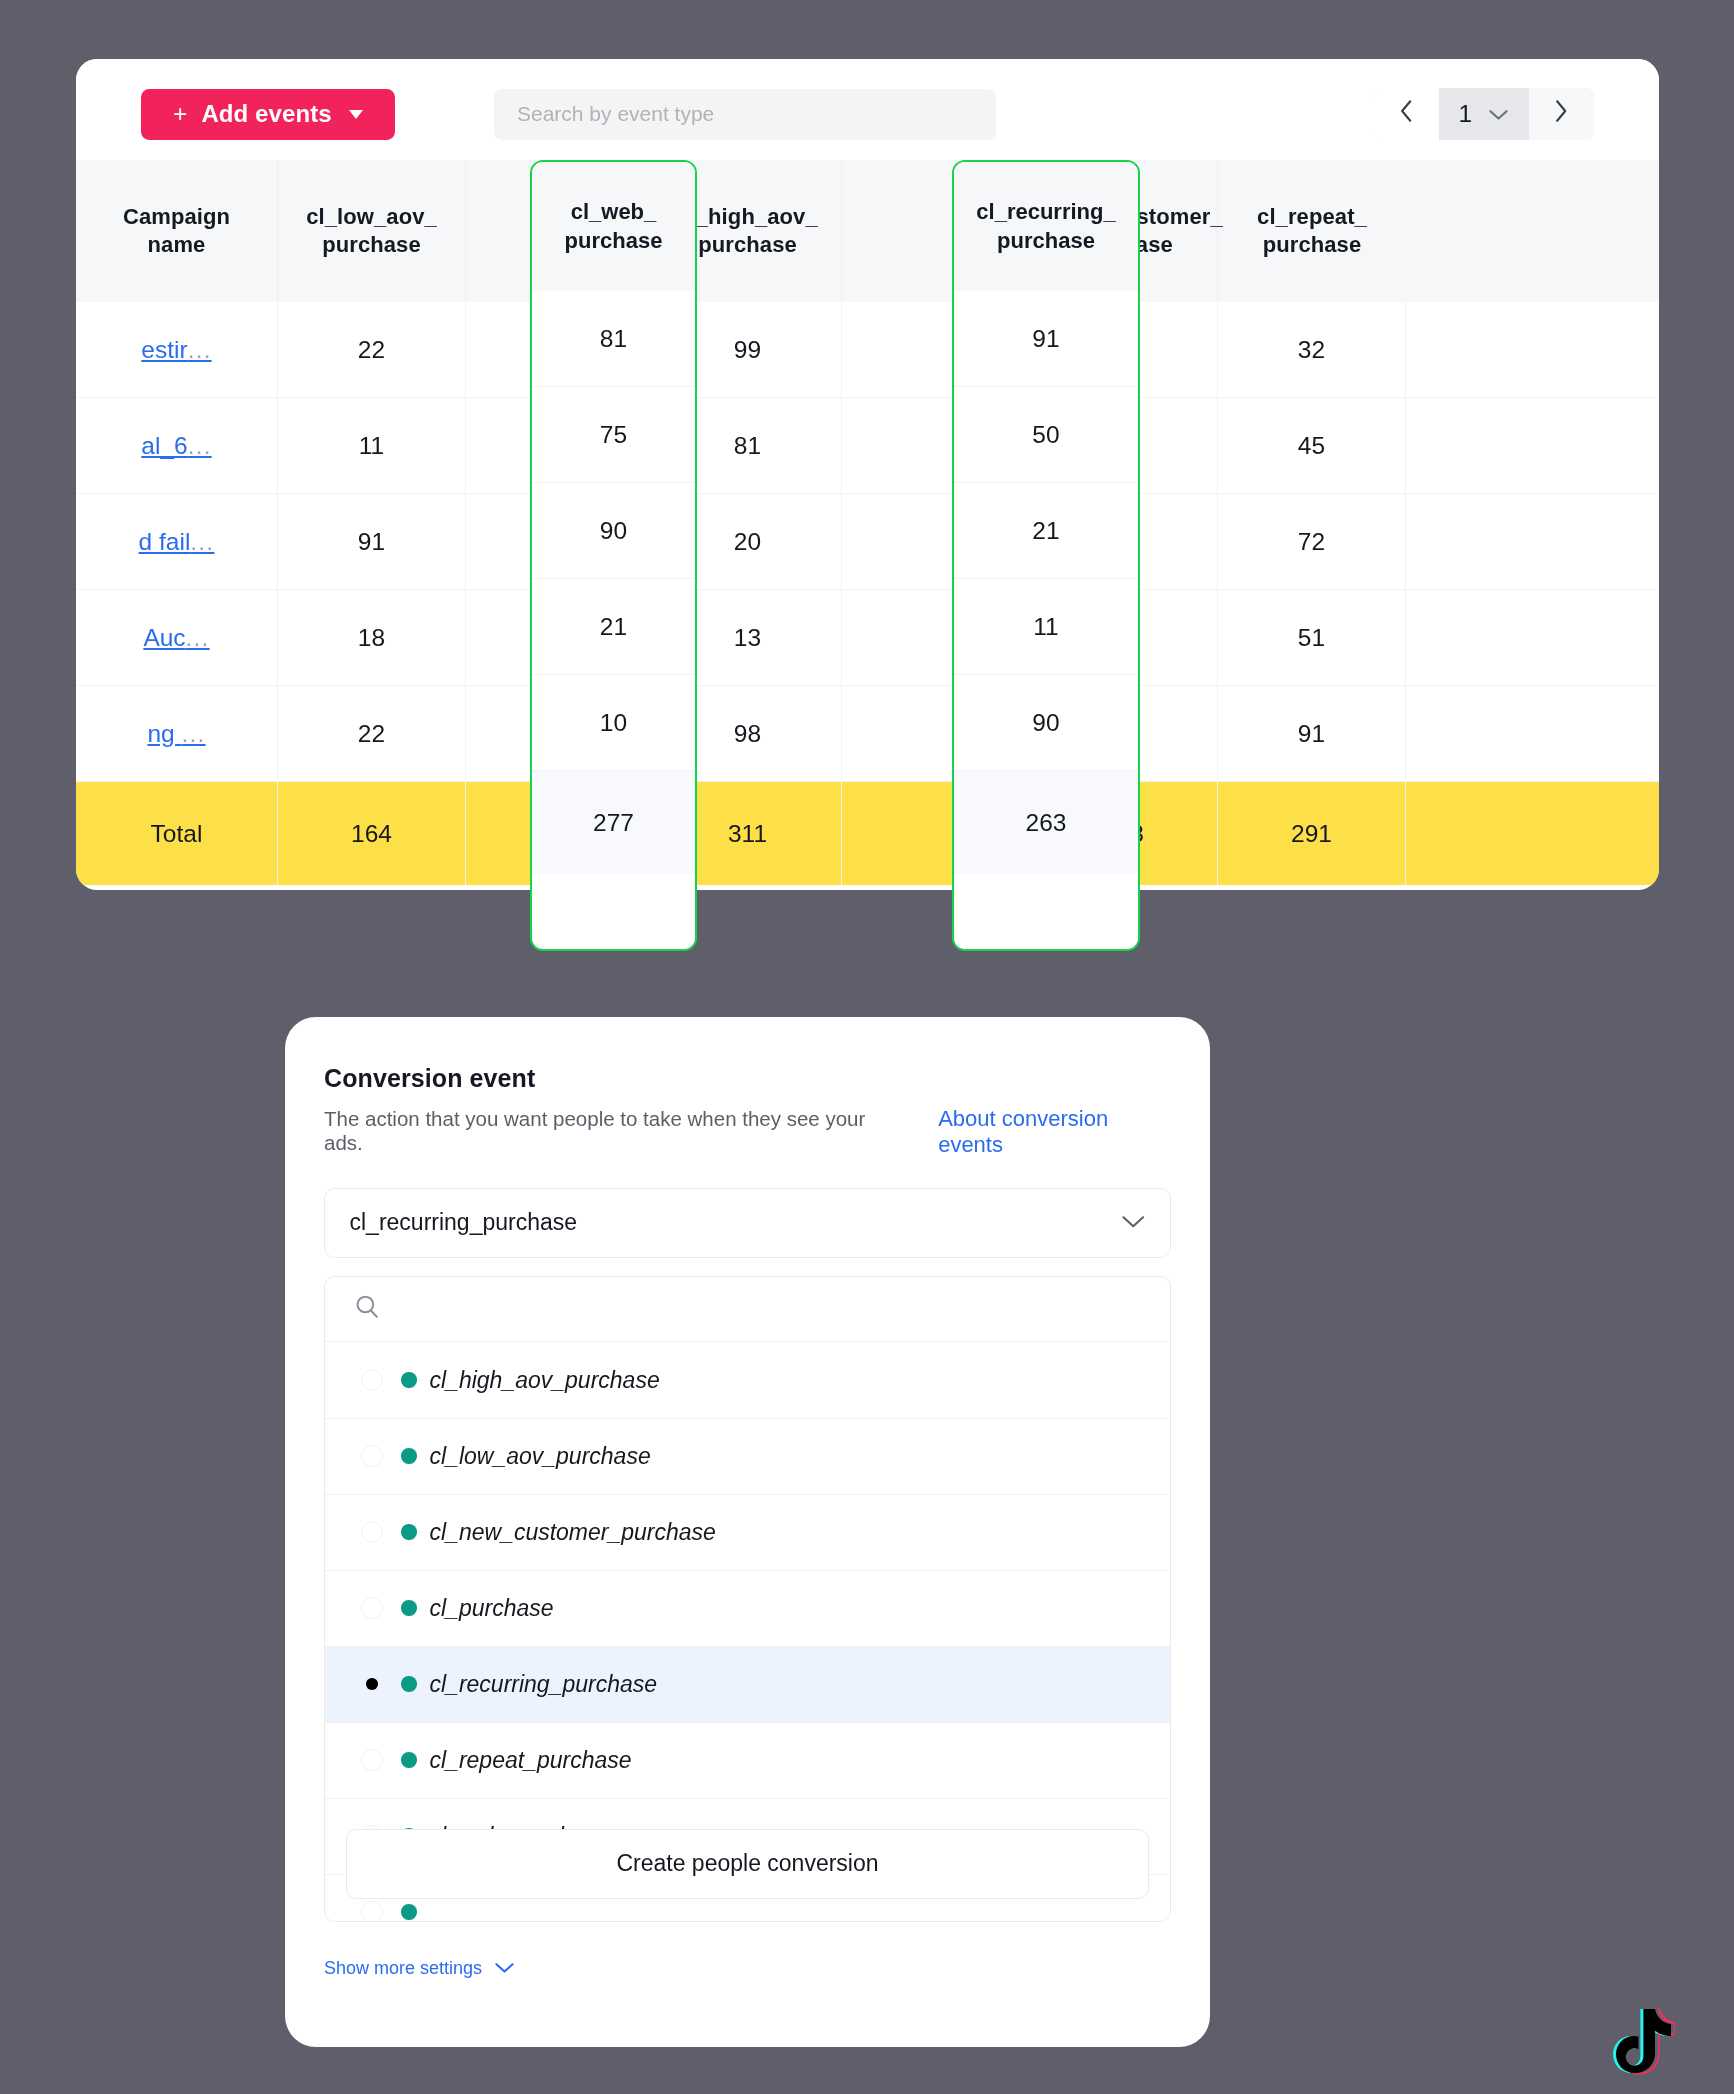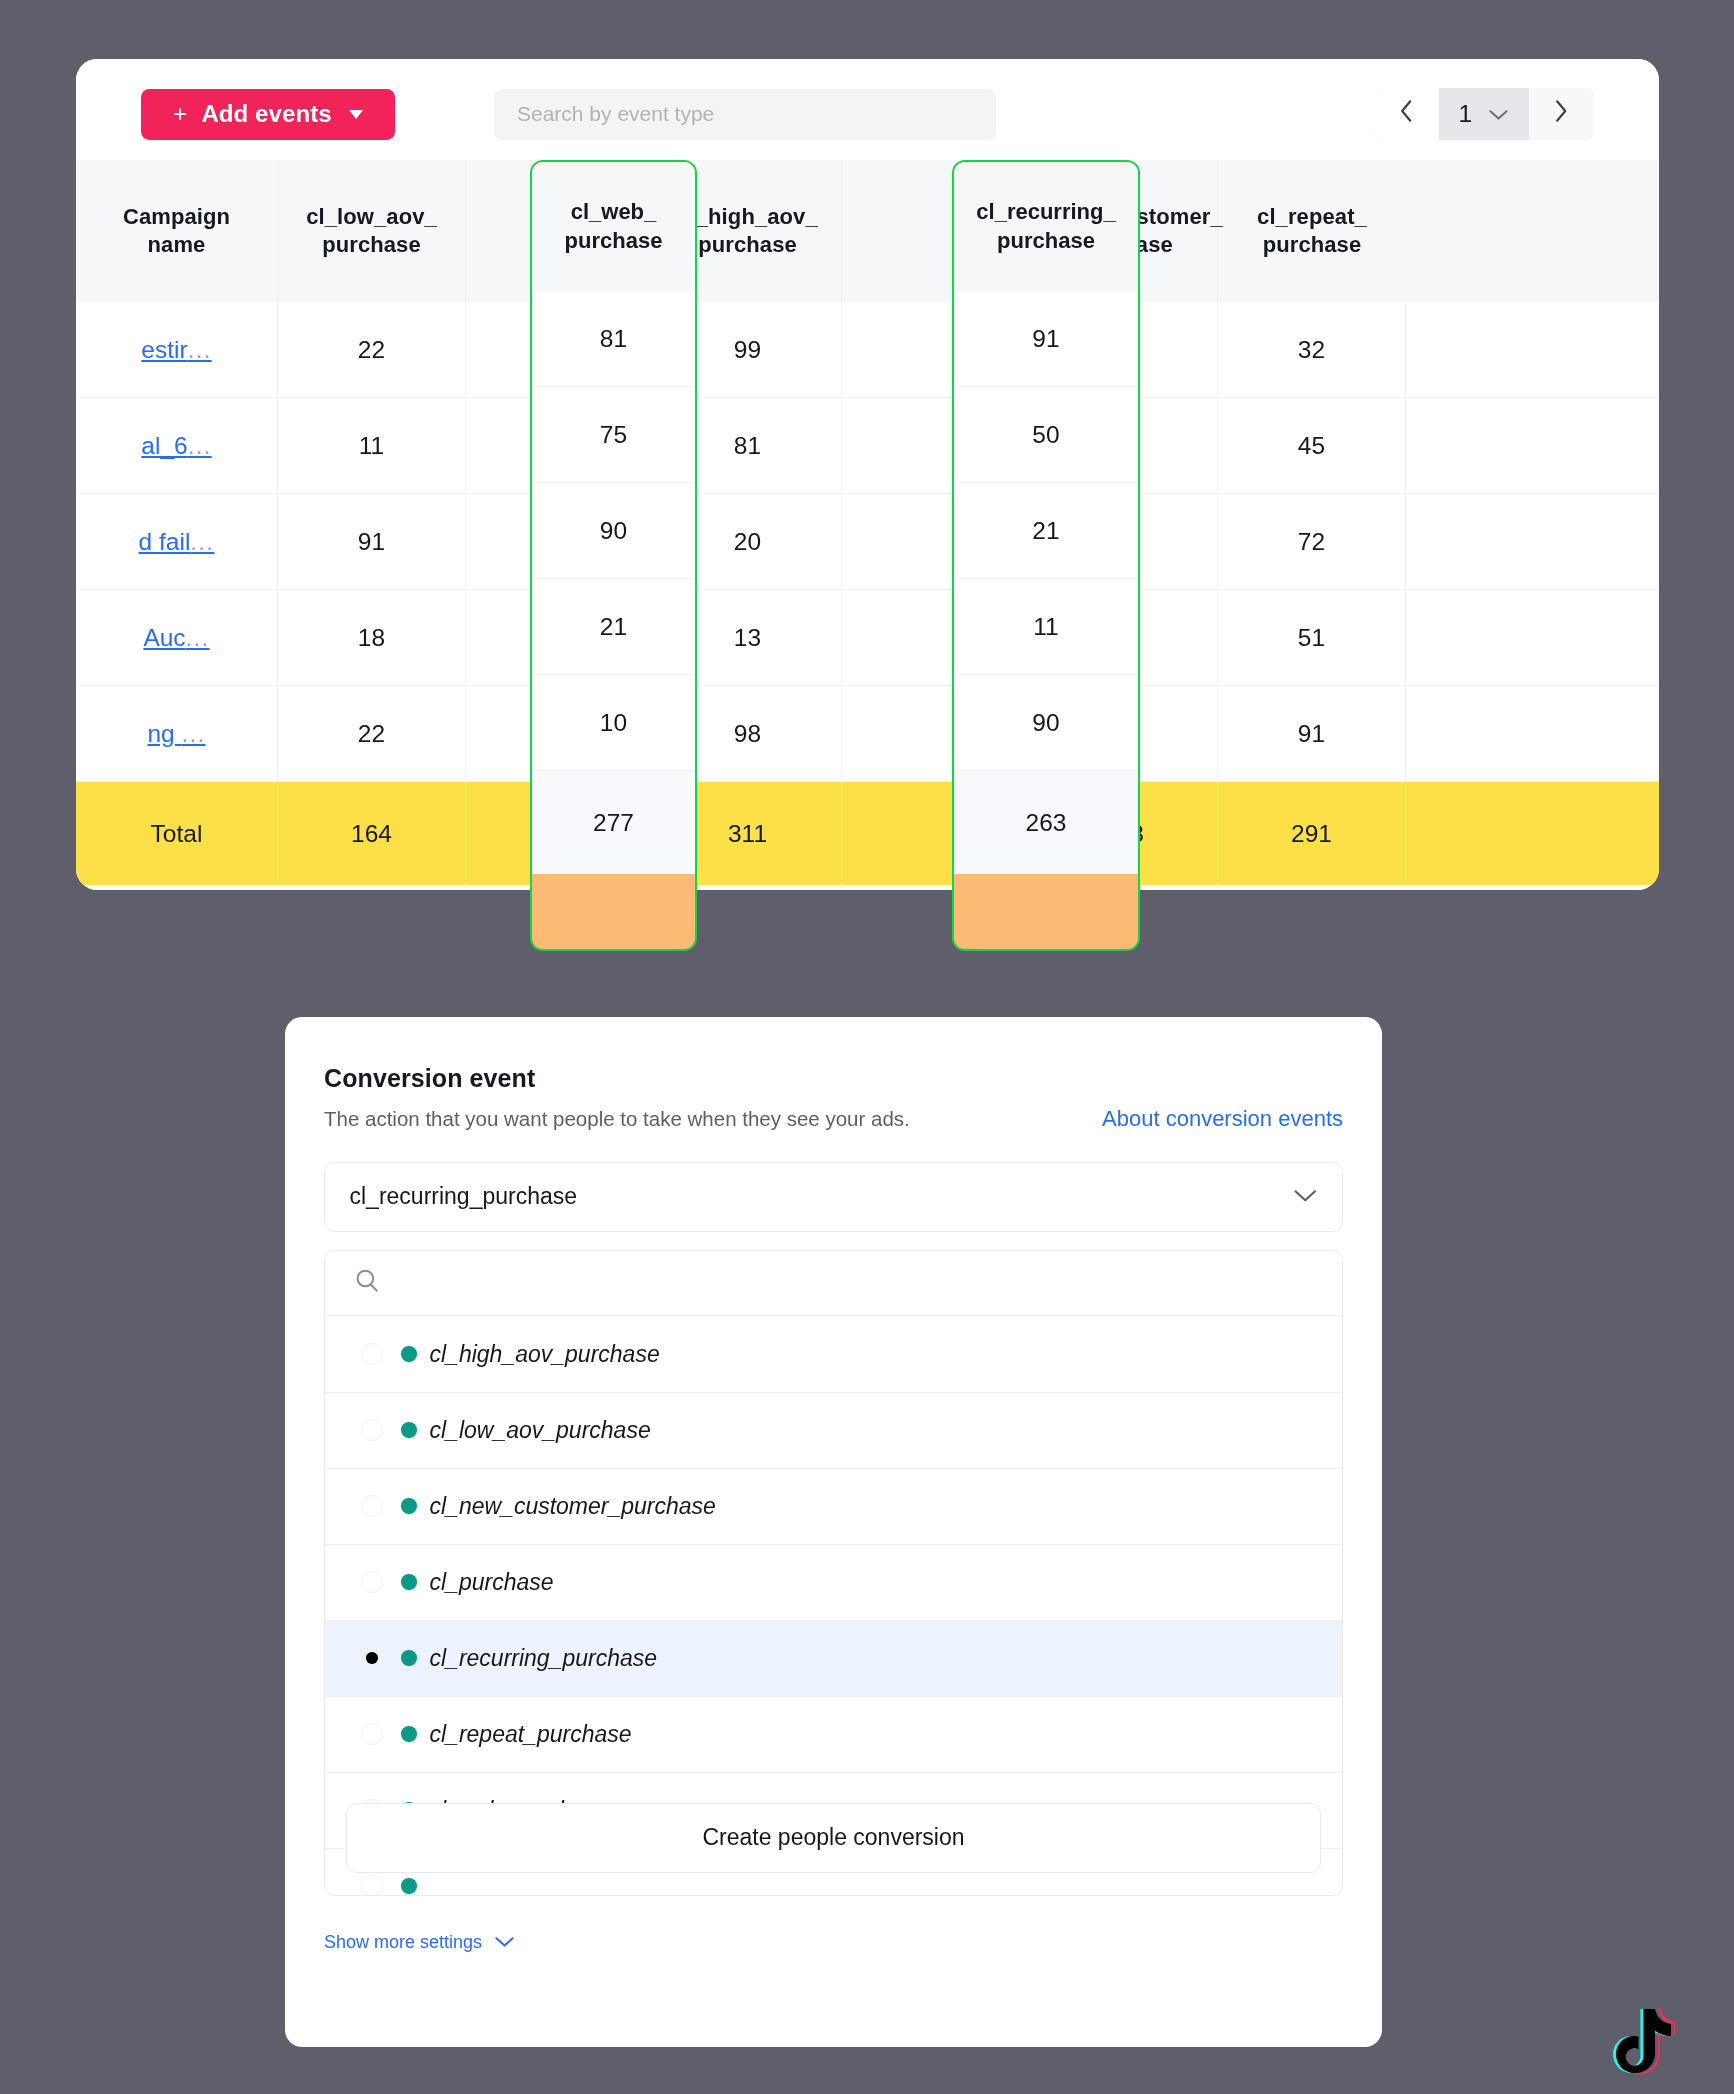--- a/index.html
+++ b/index.html
@@ -106,21 +106,21 @@
     color: #2a6cf0; font-size: 24.5px; cursor: pointer;
     white-space: nowrap;
     text-decoration: underline;
   }
   .campaign-link .ell { color: #9ea1a9; letter-spacing: 1.2px; }
   .total-label { font-size: 24.5px; color: #16181f; }
 
   
   .col-overlay {
     position: absolute;
-    background: #fdba74;
+    background: #ffffff;
     border: 2.5px solid #14d44a;
     border-radius: 13px;
     overflow: hidden;
     z-index: 5;
   }
   .ov-hdr {
     height: 129px; background: #f6f7f9;
     display: flex; align-items: center; justify-content: center;
     text-align: center;
     font-weight: 700; font-size: 22px; color: #161823;
@@ -143,23 +143,23 @@
   
   .tiktok {
     position: absolute; right: 60px; bottom: 18px;
     width: 64px; height: 72px; z-index: 6;
   }
 
   
   .conv-card {
     position: absolute;
     left: 285px; top: 1017px;
-    width: 1097px; height: 1030px;
+    width: 925px; height: 1030px;
     background: #ffffff;
-    border-radius: 17px;
+    border-radius: 31px;
     overflow: hidden;
   }
   .conv-inner { padding: 47px 39px 0 39px; }
   .conv-title {
     font-size: 25px; font-weight: 700; color: #161823; letter-spacing: 0.1px;
   }
   .conv-sub-row {
     display: flex; align-items: baseline; justify-content: space-between;
     margin-top: 13px;
     gap: 48px;

